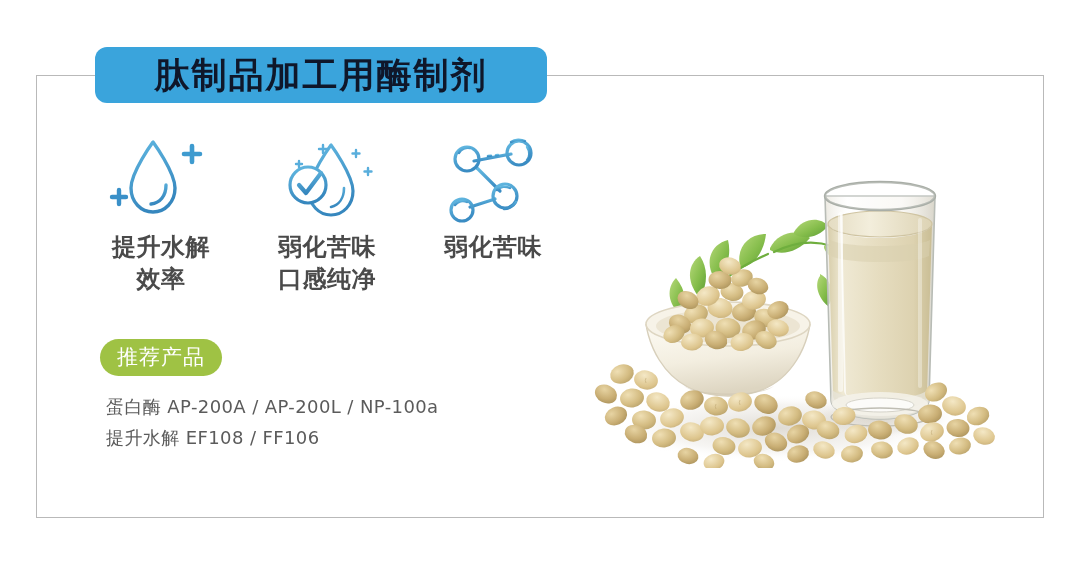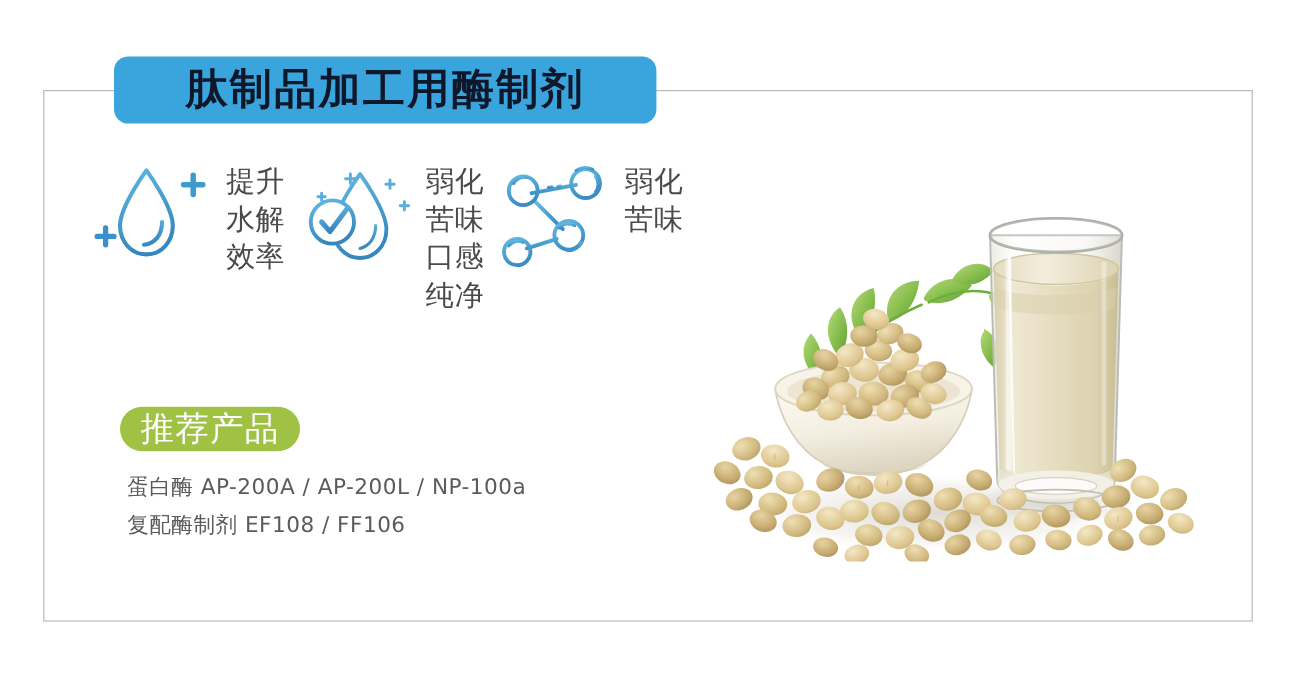--- a/index.html
+++ b/index.html
@@ -65,20 +65,23 @@
     left: 78px;
     top: 128px;
     width: 500px;
     display: flex;
     align-items: flex-start;
     z-index: 4;
   }
   .feature {
     width: 166px;
     display: flex;
+    flex-direction: column;
+    align-items: center;
+    font-weight: bold;
   }
   .feature-icon {
     width: 104px;
     height: 96px;
     display: block;
   }
   .feature-caption {
     margin-top: 8px;
     text-align: center;
     color: #4a4a4a;
@@ -98,21 +101,21 @@
     padding: 0 17px;
     background: #9fc244;
     border-radius: 19px;
     display: flex;
     align-items: center;
     justify-content: center;
     z-index: 4;
   }
   #rec-badge .badge-text {
     color: #ffffff;
-    font-size: 28px;
+    font-size: 21px;
     line-height: 1;
     white-space: nowrap;
     font-family: "DejaVu Sans", "Liberation Sans", sans-serif;
     letter-spacing: 1px;
   }
   #product-lines {
     position: absolute;
     left: 106px;
     top: 392px;
     z-index: 4;
@@ -242,21 +245,21 @@
       </span>
     </div>
   </div>
 
   <div id="rec-badge">
     <span class="badge-text">推荐产品</span>
   </div>
 
   <div id="product-lines">
     <div class="product-line">蛋白酶 AP-200A / AP-200L / NP-100a</div>
-    <div class="product-line">复配酶制剂 EF108 / FF106</div>
+    <div class="product-line">提升水解 EF108 / FF106</div>
   </div>
 
   <div id="photo">
     <svg viewBox="0 0 410 340" width="410" height="340" xmlns="http://www.w3.org/2000/svg">
       <defs>
         <linearGradient id="milkGrad" x1="0" y1="0" x2="1" y2="0">
           <stop offset="0%" stop-color="#d8ceab"></stop>
           <stop offset="14%" stop-color="#efe9d4"></stop>
           <stop offset="48%" stop-color="#e6ddc0"></stop>
           <stop offset="82%" stop-color="#ddd2b0"></stop>

